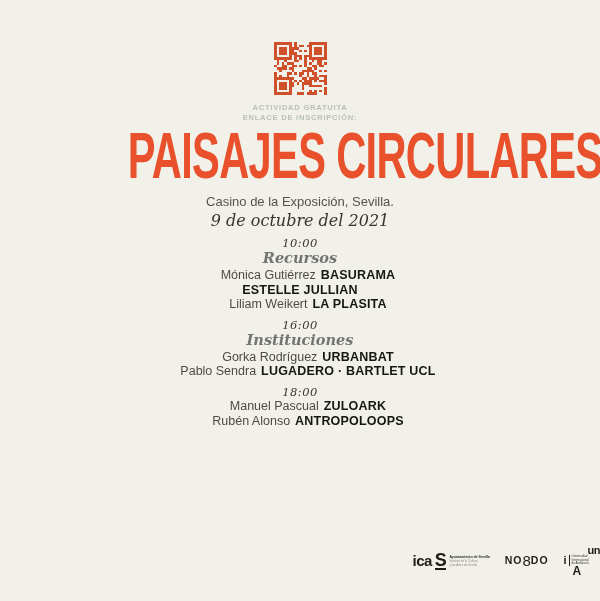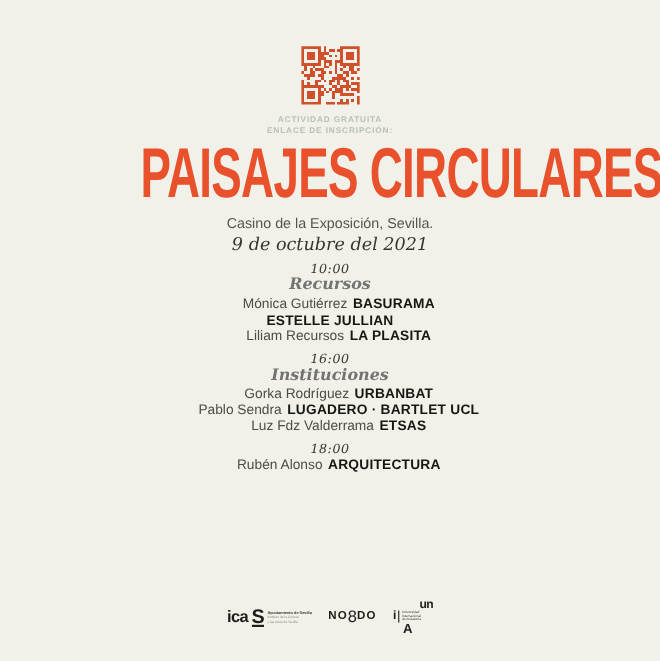--- a/index.html
+++ b/index.html
@@ -87,21 +87,21 @@
   }
   .person-name { font-weight: 400; color: #4c4b47; }
   .person-name:not(:empty) { margin-right: 5px; padding-left: 16px; }
   .person-org { font-weight: 700; color: #161613; letter-spacing: 0.2px; }
   
   .footer {
     position: absolute;
     left: 0; right: 0;
     top: 546px;
     display: flex;
-    justify-content: center;
+    justify-content: flex-end;
     align-items: center;
     gap: 15px;
     color: #1e1d1b;
   }
   .logo-icas { display: flex; align-items: center; gap: 3px; }
   .icas-word { font-weight: 800; font-size: 15px; letter-spacing: -0.5px; line-height: 16px; }
   .icas-s { font-size: 18px; border-bottom: 2px solid #1e1d1b; line-height: 16px; }
   .icas-sub { text-align: left; }
   .icas-sub .l1 { font-size: 3.5px; line-height: 4.5px; font-weight: 700; color: #2a2a28; }
   .icas-sub .l2 { font-size: 3px; line-height: 4px; color: #8a8a84; }
@@ -279,35 +279,35 @@
   <div class="venue">Casino de la Exposición, Sevilla.</div>
   <div class="date">9 de octubre del 2021</div>
 
   <div class="sessions">
 
     <div class="session">
       <div class="session-time">10:00</div>
       <div class="session-title">Recursos</div>
       <div class="person-row"><span class="person-name">Mónica Gutiérrez</span><span class="person-org">BASURAMA</span></div>
       <div class="person-row"><span class="person-name"></span><span class="person-org">ESTELLE JULLIAN</span></div>
-      <div class="person-row"><span class="person-name">Liliam Recursos</span><span class="person-org">LA PLASITA</span></div>
+      <div class="person-row"><span class="person-name">Liliam Weikert</span><span class="person-org">LA PLASITA</span></div>
     </div>
 
 
     <div class="session">
       <div class="session-time">16:00</div>
       <div class="session-title">Instituciones</div>
       <div class="person-row"><span class="person-name">Gorka Rodríguez</span><span class="person-org">URBANBAT</span></div>
       <div class="person-row"><span class="person-name">Pablo Sendra</span><span class="person-org">LUGADERO · BARTLET UCL</span></div>
-      <div class="person-row"><span class="person-name">Luz Fdz Valderrama</span><span class="person-org">ETSAS</span></div>
     </div>
 
     <div class="session">
       <div class="session-time">18:00</div>
-      <div class="person-row"><span class="person-name">Rubén Alonso</span><span class="person-org">ARQUITECTURA</span></div>
+      <div class="person-row"><span class="person-name">Manuel Pascual</span><span class="person-org">ZULOARK</span></div>
+      <div class="person-row"><span class="person-name">Rubén Alonso</span><span class="person-org">ANTROPOLOOPS</span></div>
     </div>
 
   </div>
 
   <div class="footer">
 
     <div class="logo-icas">
       <span class="icas-word">ica</span>
         <span class="icas-word icas-s">S</span>
       <span class="icas-sub">

